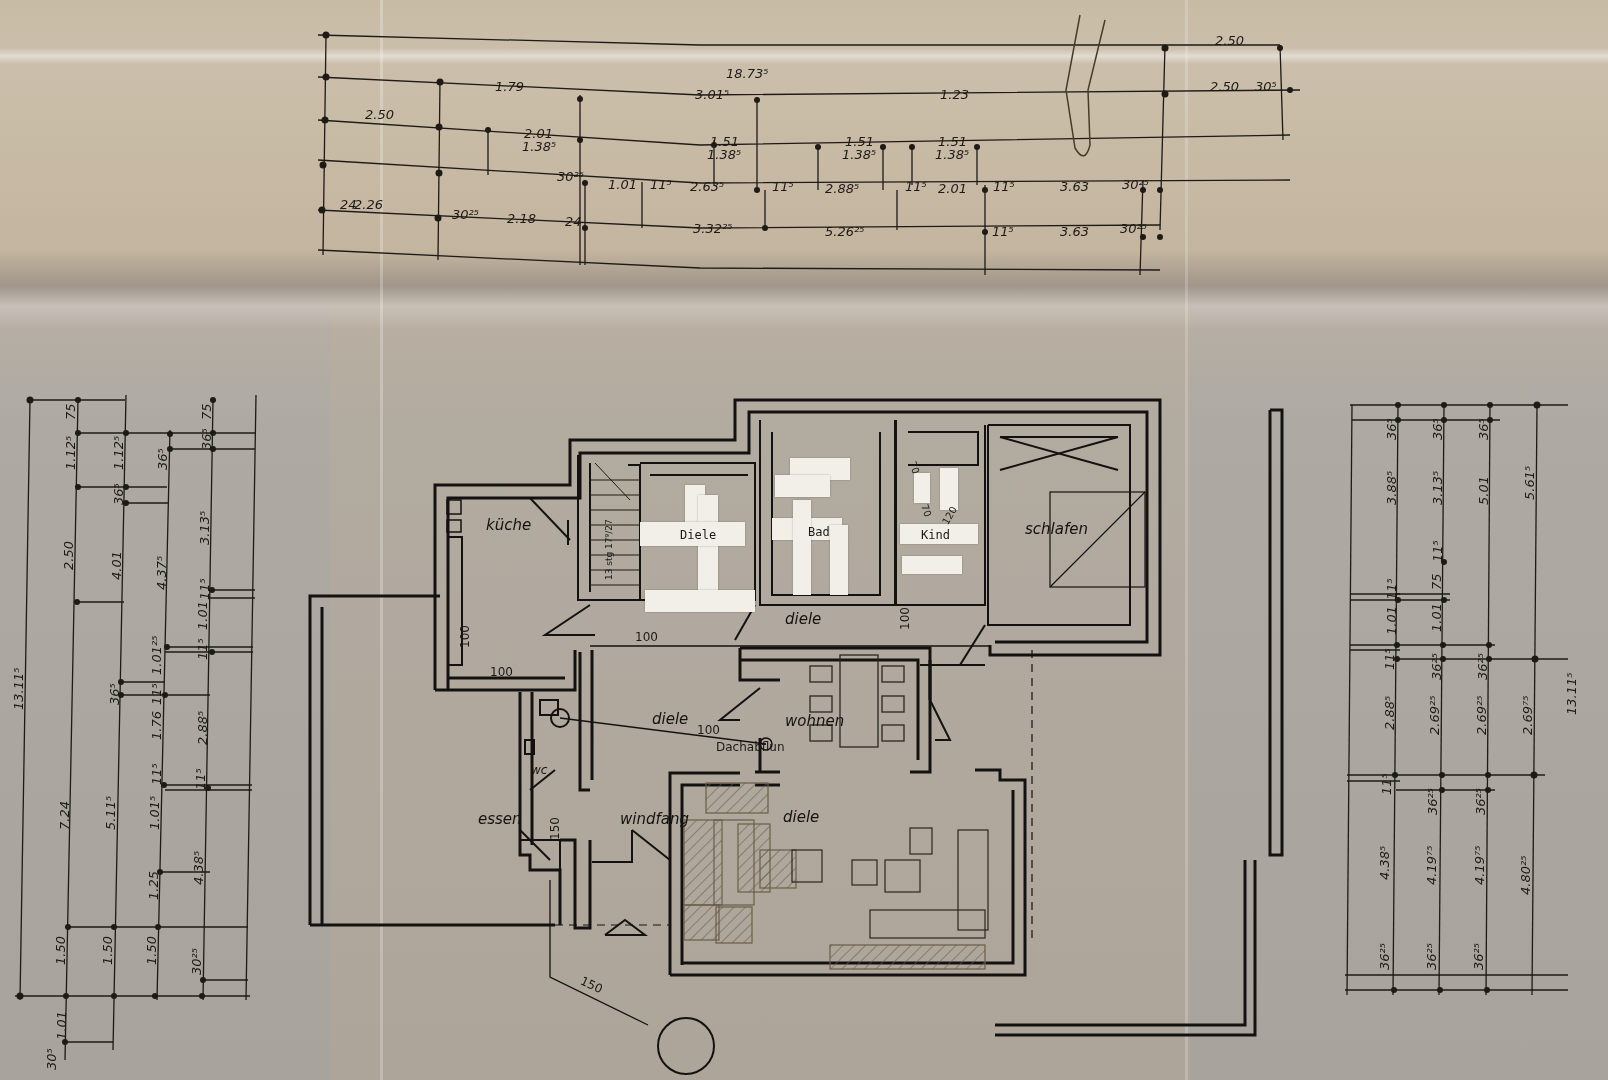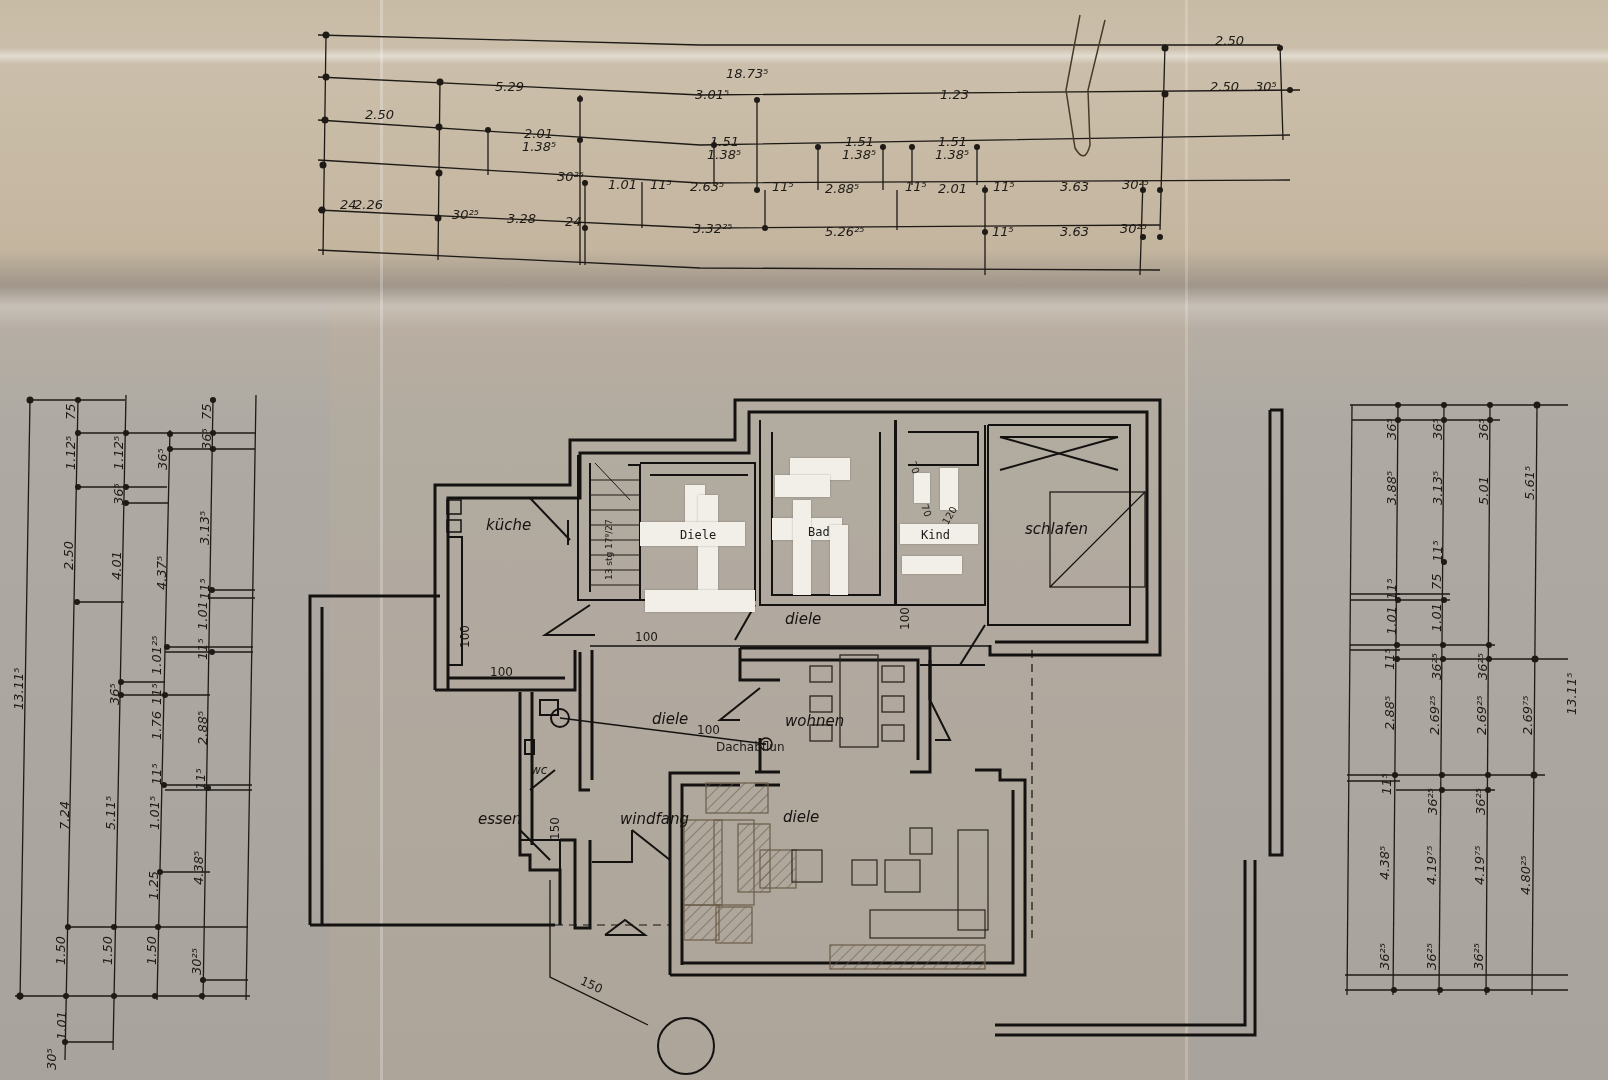--- a/index.html
+++ b/index.html
@@ -347,21 +347,21 @@
     <line x1="595" y1="463" x2="630" y2="500"></line>
   </g>
 
   <g stroke="#4a3a28" stroke-width="1.5" fill="none">
     <path d="M1080,15 L1066,90 L1075,148 Q1085,165 1090,145 L1088,90 L1105,20"></path>
   </g>
 </svg>
 
 <div class="dim" style="left:726px;top:40px;margin-top:27px;">18.73⁵</div>
 <div class="dim" style="left:1215px;top:34px;">2.50</div>
-<div class="dim" style="left:495px;top:80px;">5.29</div>
+<div class="dim" style="left:495px;top:80px;">1.79</div>
 <div class="dim" style="left:695px;top:88px;">3.01⁵</div>
 <div class="dim" style="left:940px;top:88px;">1.23</div>
 <div class="dim" style="left:1210px;top:80px;">2.50</div>
 <div class="dim" style="left:1255px;top:80px;">30⁵</div>
 <div class="dim" style="left:365px;top:108px;">2.50</div>
 <div class="dim" style="left:524px;top:127px;">2.01</div>
 <div class="dim" style="left:522px;top:140px;">1.38⁵</div>
 <div class="dim" style="left:710px;top:135px;">1.51</div>
 <div class="dim" style="left:707px;top:148px;">1.38⁵</div>
 <div class="dim" style="left:845px;top:135px;">1.51</div>
@@ -375,21 +375,21 @@
 <div class="dim" style="left:772px;top:180px;">11⁵</div>
 <div class="dim" style="left:825px;top:182px;">2.88⁵</div>
 <div class="dim" style="left:905px;top:180px;">11⁵</div>
 <div class="dim" style="left:938px;top:182px;">2.01</div>
 <div class="dim" style="left:993px;top:180px;">11⁵</div>
 <div class="dim" style="left:1060px;top:180px;">3.63</div>
 <div class="dim" style="left:1122px;top:178px;">30²⁵</div>
 <div class="dim" style="left:340px;top:198px;">24</div>
 <div class="dim" style="left:354px;top:198px;">2.26</div>
 <div class="dim" style="left:452px;top:208px;">30²⁵</div>
-<div class="dim" style="left:507px;top:212px;">3.28</div>
+<div class="dim" style="left:507px;top:212px;">2.18</div>
 <div class="dim" style="left:565px;top:215px;">24</div>
 <div class="dim" style="left:693px;top:222px;">3.32²⁵</div>
 <div class="dim" style="left:825px;top:225px;">5.26²⁵</div>
 <div class="dim" style="left:992px;top:225px;">11⁵</div>
 <div class="dim" style="left:1060px;top:225px;">3.63</div>
 <div class="dim" style="left:1120px;top:222px;">30²⁵</div>
 
 <div class="dim vert" style="left:12px;top:710px;">13.11⁵</div>
 <div class="dim vert" style="left:55px;top:1040px;">1.01</div>
 <div class="dim vert" style="left:45px;top:1070px;">30⁵</div>

